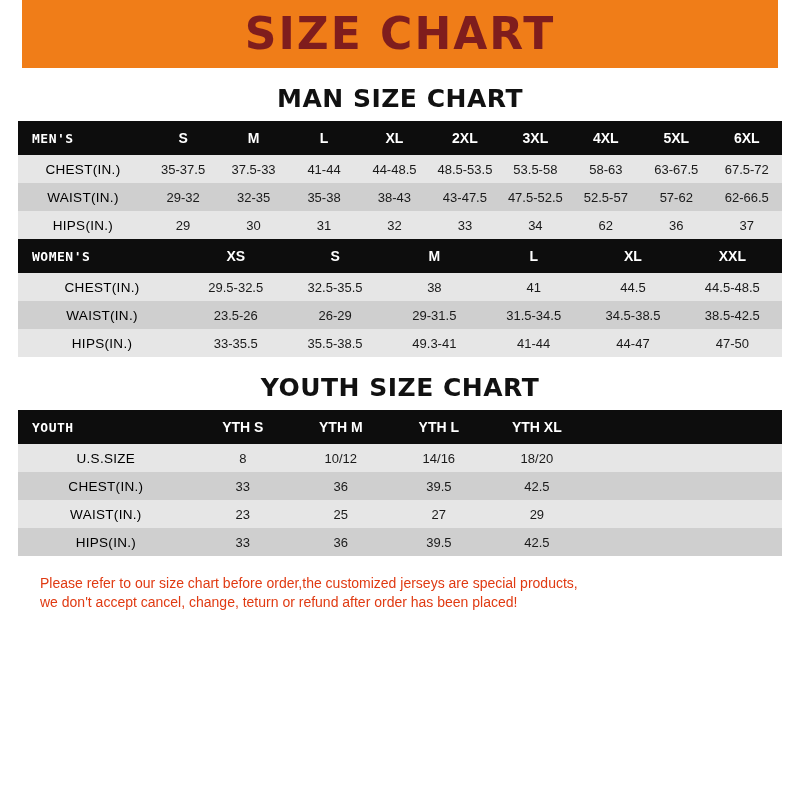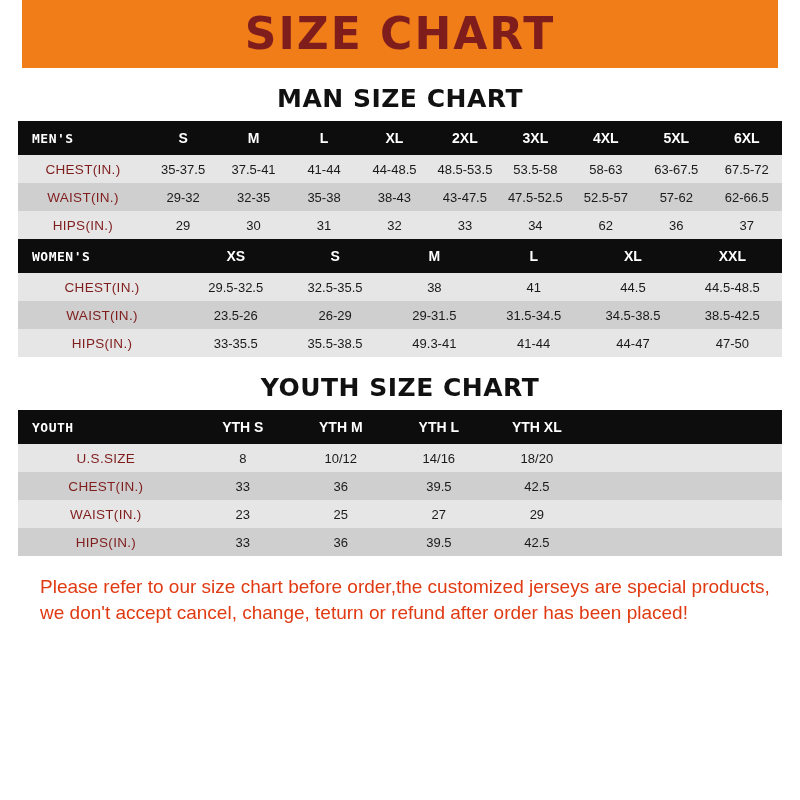--- a/index.html
+++ b/index.html
@@ -98,32 +98,32 @@
   table.size-table tbody tr.odd td {
     background: #e6e6e6;
   }
   table.size-table tbody tr.even td {
     background: #cfcfcf;
   }
   table.size-table tbody td.rowhead {
     font-weight: normal;
     font-size: 13.5px;
     letter-spacing: 0.3px;
-    color: #7f1d1d;
+    color: #000000;
   }
   
   .men-table col.c0 { width: 17%; }
   .women-table col.c0 { width: 22%; }
   .youth-table col.c0 { width: 23%; }
 
   .footer-note {
     margin-top: 18px;
     padding: 0 22px;
     color: #e03a12;
-    font-size: 19px;
+    font-size: 14px;
     line-height: 1.35;
     font-family: "Liberation Sans", sans-serif;
   }
   .footer-note div { white-space: nowrap; }
 </style>
 </head>
 <body>
 
 <div class="page">
 
@@ -160,21 +160,21 @@
           <th>3XL</th>
           <th>4XL</th>
           <th>5XL</th>
           <th>6XL</th>
         </tr>
       </thead>
       <tbody>
         <tr class="odd">
           <td class="rowhead">CHEST(IN.)</td>
           <td>35-37.5</td>
-          <td>37.5-41</td>
+          <td>37.5-33</td>
           <td>41-44</td>
           <td>44-48.5</td>
           <td>48.5-53.5</td>
           <td>53.5-58</td>
           <td>58-63</td>
           <td>63-67.5</td>
           <td>67.5-72</td>
         </tr>
         <tr class="even">
           <td class="rowhead">WAIST(IN.)</td>

